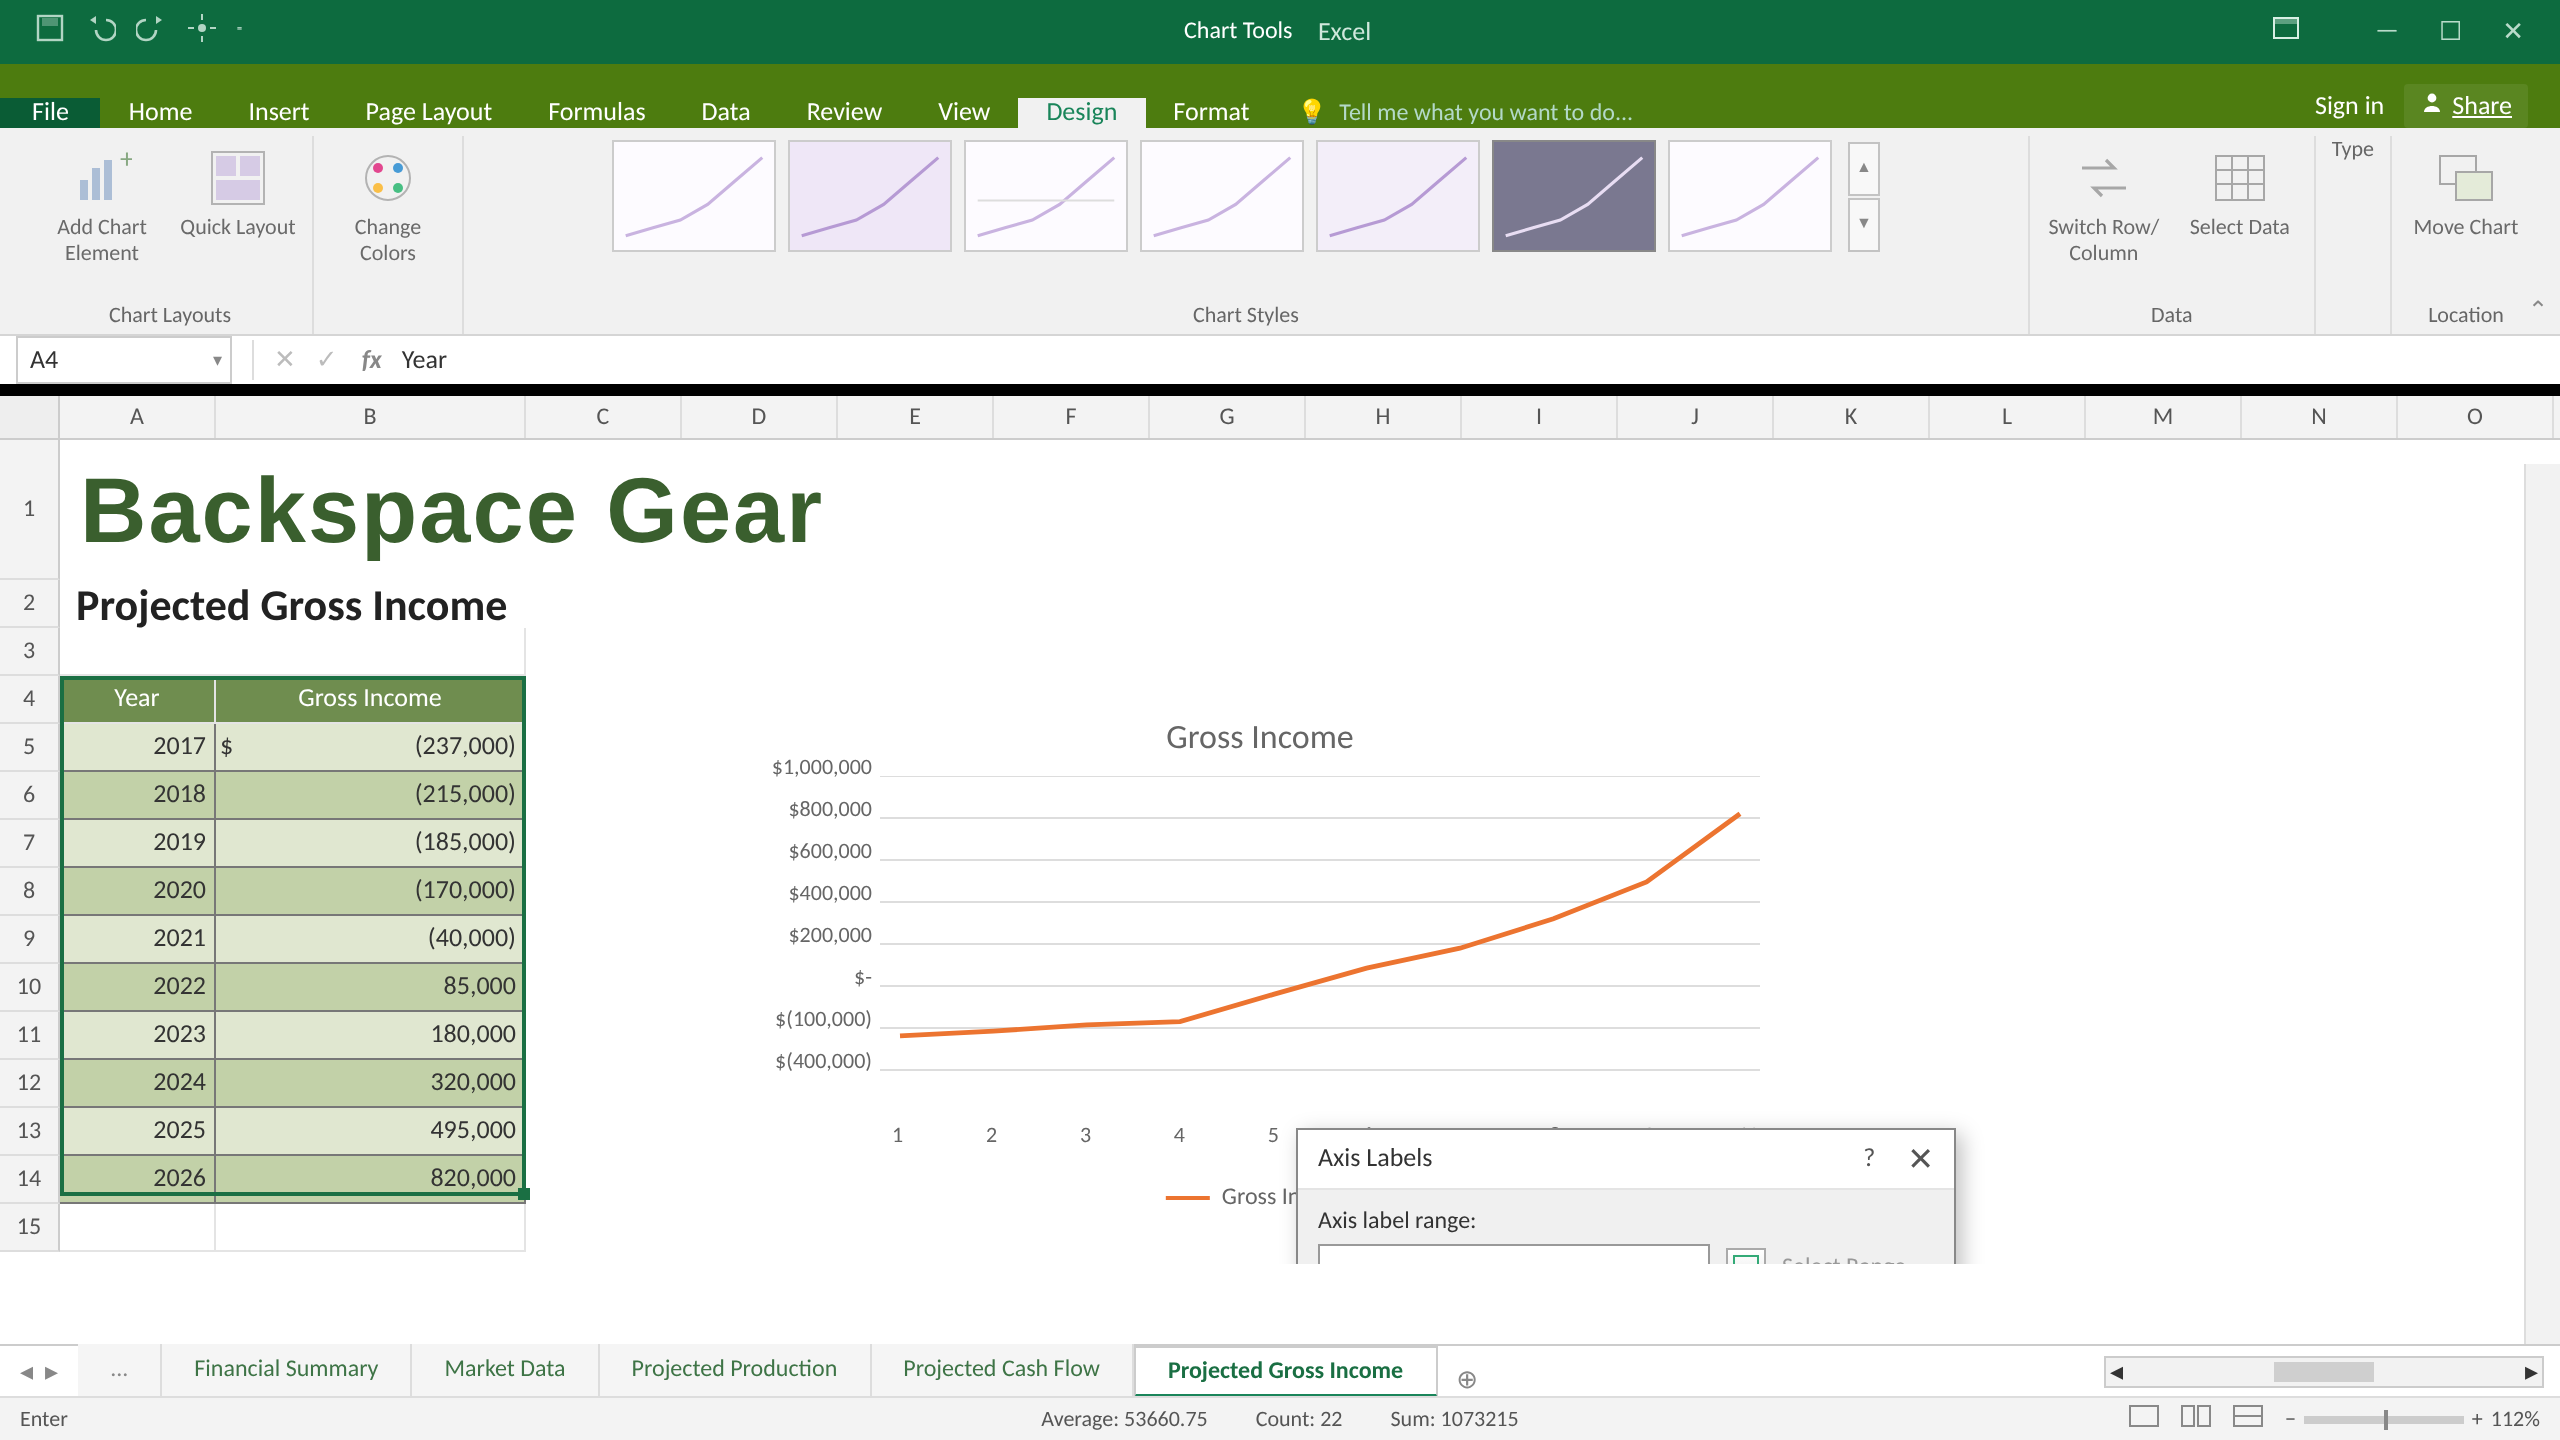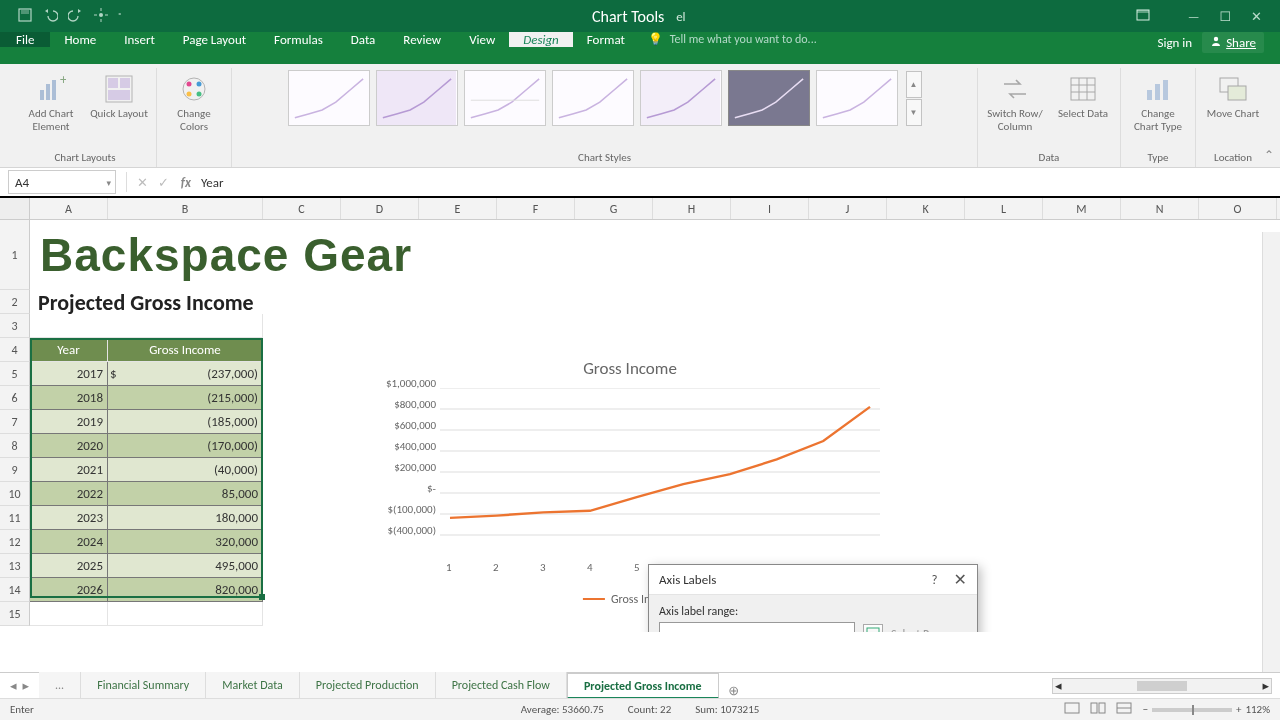--- a/index.html
+++ b/index.html
@@ -5,30 +5,30 @@
   * { box-sizing: border-box; margin: 0; padding: 0; font-family: "Segoe UI", Calibri, sans-serif; }
   body { width: 1280px; height: 720px; overflow: hidden; background: #fff; position: relative; font-size: 13px; color: #333; }
 
   
   .titlebar { height: 32px; background: #0d6b3f; display: flex; align-items: center; color: #fff; position: relative; }
   .qat { display: flex; align-items: center; gap: 10px; padding-left: 18px; color: #c8e5d8;}
   .qat svg { opacity: .85; }
   .titlebar-center { position: absolute; left: 50%; transform: translateX(-50%); display: flex; gap: 180px; align-items:center;}
   .titlebar-center .title { font-size: 13px; color: #d0e8dc;}
   .tool-tab { position:absolute; left:580px; top:0; height:32px; display:flex; align-items:flex-end;}
-  .tool-label { background:#0d6b3f; color:#fff; font-size:16px; padding:0 12px; height:32px; display:flex; align-items:center;margin-top:48px;}
+  .tool-label { background:#0d6b3f; color:#fff; font-size:12px; padding:0 12px; height:32px; display:flex; align-items:center;margin-top:48px;}
   .win-btns { margin-left: auto; display: flex; gap: 20px; padding-right: 18px; color: #d7efe3;}
   .win-btns span { opacity:.85;}
   .ribbon-opts { position:absolute; right:130px; display:flex; gap:18px; color:#d7efe3;}
 
   
-  .ribtabs { height: 32px; background: #15803d; display: flex; align-items: flex-start; padding-left: 0; color:#fff;}
+  .ribtabs { height: 32px; background: #4d7c0f; display: flex; align-items: flex-end; padding-left: 0; color:#fff;}
   .ribtabs .tab { padding: 0 14px; display:flex; align-items:center; font-size:13px; cursor:pointer;}
   .ribtabs .tab.file { background:#0a5c35; padding: 0 16px;}
-  .ribtabs .tab.active { background:#f1f1f1; color:#1a855a;font-style:italic; }
+  .ribtabs .tab.active { background:#f1f1f1; color:#1a855a; }
   .ribtabs .tellme { margin-left:10px; display:flex; align-items:center; gap:6px; color:#b3d9c8; font-size:12px;}
   .ribtabs .right { margin-left:auto; display:flex; align-items:center; gap:10px; padding-right:16px;}
   .ribtabs .share { display:flex; align-items:center; gap:4px; background:rgba(255,255,255,.08); padding:3px 8px; border-radius:2px;text-decoration:underline;}
 
   
   .ribbon { height: 104px; background: #f1f1f1; border-bottom:1px solid #d5d5d5; display:flex; padding: 4px 10px 0 14px; gap: 0;}
   .group { display:flex; flex-direction:column; align-items:center; padding: 0 8px; border-right:1px solid #ddd; justify-content:space-between;}
   .group:last-child{border-right:none;}
   .group .ctrls { display:flex; gap:10px; align-items:flex-start; height:76px; padding-top:2px;}
   .group .glabel { font-size:11px; color:#666; text-align:center; padding-bottom:3px;}
@@ -36,21 +36,21 @@
   .lgbtn .ic { width:34px;height:34px; display:flex;align-items:center;justify-content:center;}
   .ic svg { opacity:.7;}
   .chstyles { display:flex; gap:6px; align-items:center;}
   .chstyle { width:82px; height:56px; border:1px solid #ccc; background:#fdfbff; position:relative; overflow:hidden;}
   .chstyle.sel { background:#7a7890; border-color:#888;}
   .chstyle svg { position:absolute; inset:0;}
   .spin { width:16px; display:flex; flex-direction:column; gap:1px; margin-left:2px;}
   .spin div{height:27px;border:1px solid #c3c3c3;background:#f8f8f8;display:flex;align-items:center;justify-content:center;font-size:8px;color:#888;}
 
   
-  .fbar { height: 30px; border-bottom:2px solid #000000; display:flex; align-items:center; background:#fff;}
+  .fbar { height: 30px; border-bottom:6px solid #000000; display:flex; align-items:center; background:#fff;}
   .namebox { width:108px; height:24px; margin:0 6px 0 8px; border:1px solid #ccc; display:flex; align-items:center; padding:0 6px; font-size:13px; position:relative;}
   .namebox:after{content:"▾"; position:absolute; right:4px; font-size:9px; color:#888;}
   .fx-sep { width:1px;height:20px;background:#ddd; margin:0 4px;}
   .fxbtns { display:flex; gap:10px; color:#bcbcbc; padding:0 6px;}
   .fxlabel{font-style:italic; color:#888; padding-left:6px; font-size:13px;font-weight:bold;}
   .fxinput{flex:1; padding-left:10px; font-size:13px;}
 
   
   .gridwrap{ position:relative; height:434px; overflow:hidden;}
   .colheads{display:flex; height:22px; background:#f3f3f3; border-bottom:1px solid #ccc;}
@@ -307,32 +307,20 @@
               <line x1="18" y1="2" x2="18" y2="24" stroke="#888"></line>
             </svg>
           </div>
         <span>Select Data</span>
       </div>
     </div>
     <div class="glabel">Data</div>
   </div>
 
   <div class="group">
-    <div class="ctrls">
-      <div class="lgbtn">
-        <div class="ic">
-            <svg width="30" height="26">
-              <rect x="4" y="14" width="5" height="10" fill="#9fb7d6"></rect>
-              <rect x="12" y="8" width="5" height="16" fill="#9fb7d6"></rect>
-              <rect x="20" y="4" width="5" height="20" fill="#9fb7d6"></rect>
-            </svg>
-          </div>
-        <span>Change Chart Type</span>
-      </div>
-    </div>
     <div class="glabel">Type</div>
   </div>
 
   <div class="group" style="border-right:none;">
     <div class="ctrls">
       <div class="lgbtn">
         <div class="ic">
             <svg width="30" height="26">
               <rect x="2" y="2" width="18" height="14" fill="none" stroke="#888"></rect>
               <rect x="10" y="10" width="18" height="14" fill="#dfe9d0" stroke="#888"></rect>

